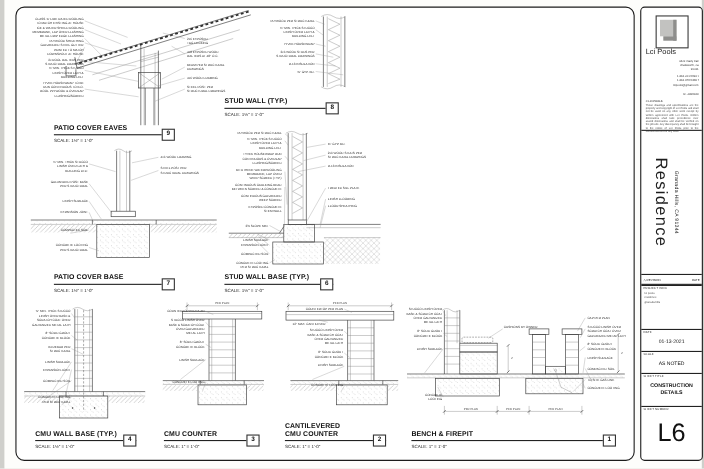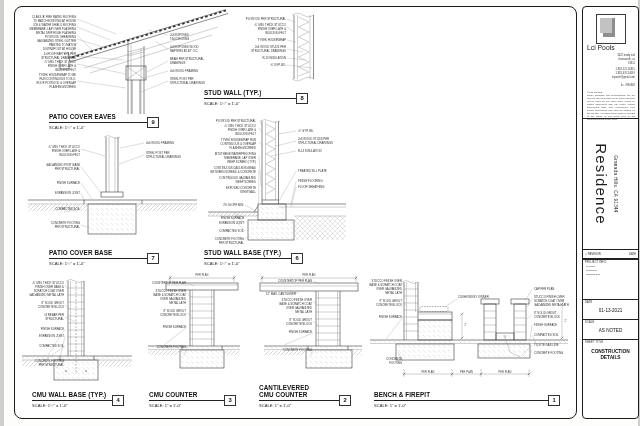--- a/index.html
+++ b/index.html
@@ -636,14 +636,18 @@
     <div class="tb-val" style="top:8px">01-13-2021</div>
   </div>
   <div class="tb-sec" style="top:312px;height:20px">
     <div class="tb-lab">SCALE</div>
     <div class="tb-val" style="top:8px">AS NOTED</div>
   </div>
   <div class="tb-sec" style="top:332px;height:30px">
     <div class="tb-lab">SHEET TITLE</div>
     <div class="tb-val" style="top:9px;font-weight:bold;font-size:4.8px;padding:0 8px;line-height:1.3">CONSTRUCTION DETAILS</div>
   </div>
+  <div class="tb-sec" style="top:362px;height:47px">
+    <div class="tb-lab">SHEET NUMBER</div>
+    <div class="tb-val" style="top:10px;font-size:23px">L6</div>
+  </div>
 </div>
 </div>
 
 </body></html>

